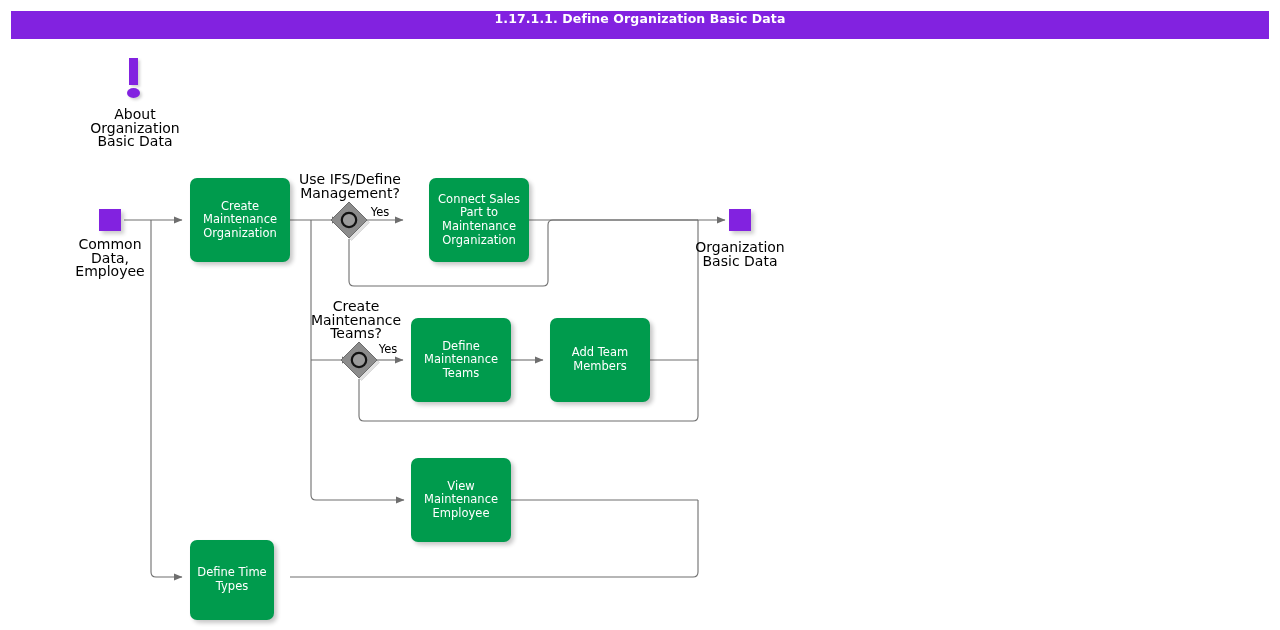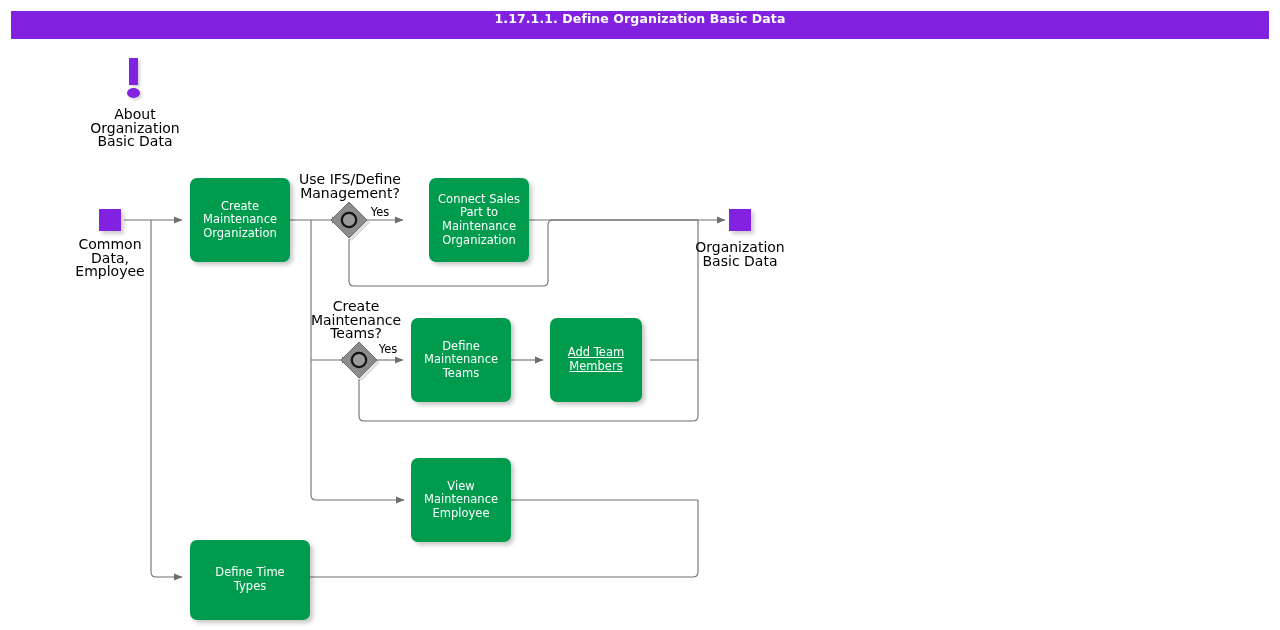--- a/index.html
+++ b/index.html
@@ -193,28 +193,28 @@
 
 <div class="pbox" style="left:429px; top:178px; width:100px; height:84px;">Connect Sales
 Part to
 Maintenance
 Organization</div>
 
 <div class="pbox" style="left:411px; top:318px; width:100px; height:84px;">Define
 Maintenance
 Teams</div>
 
-<div class="pbox" style="left:550px; top:318px; width:92px; height:84px;text-decoration:underline;">Add Team
+<div class="pbox" style="left:550px; top:318px; width:100px; height:84px;">Add Team
 Members</div>
 
 <div class="pbox" style="left:411px; top:458px; width:100px; height:84px;">View
 Maintenance
 Employee</div>
 
-<div class="pbox" style="left:190px; top:540px; width:120px; height:80px;">Define Time
+<div class="pbox" style="left:190px; top:540px; width:84px; height:80px;">Define Time
 Types</div>
 
 <div class="lbl" style="left:280px; top:173px; width:140px;">Use IFS/Define
 Management?</div>
 <div class="lbl lbl-yes" style="left:363px; top:206px; width:34px;">Yes</div>
 
 <div class="lbl" style="left:291px; top:300px; width:130px;">Create
 Maintenance
 Teams?</div>
 <div class="lbl lbl-yes" style="left:371px; top:343px; width:34px;">Yes</div>

